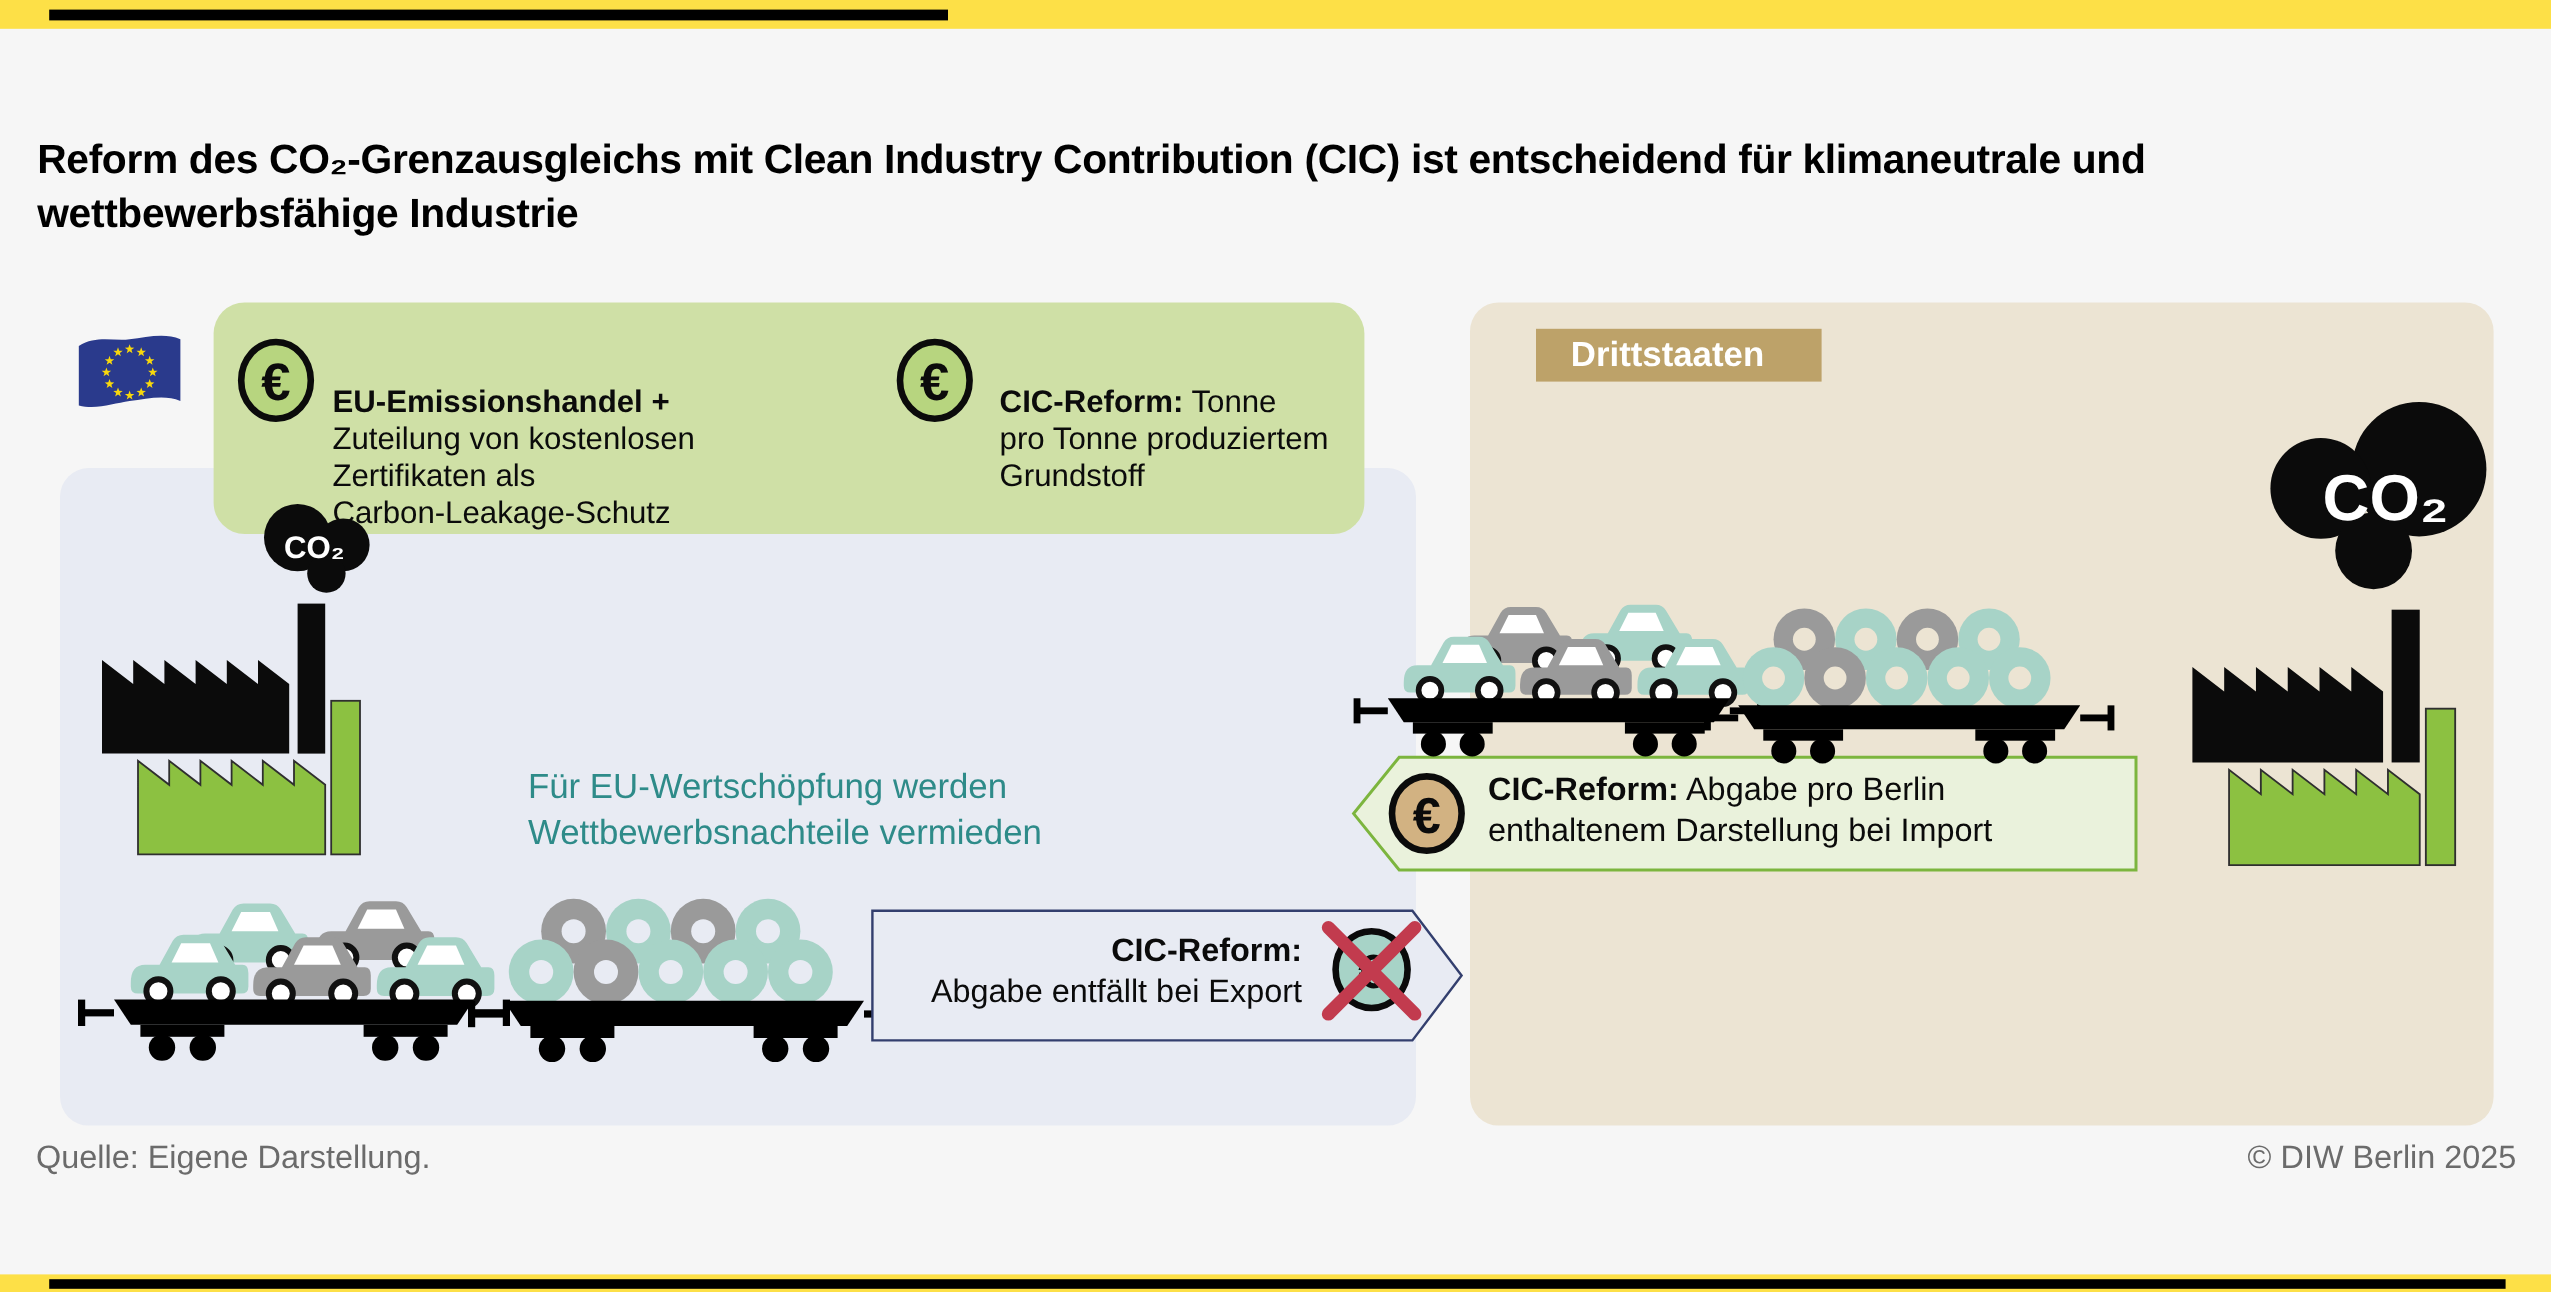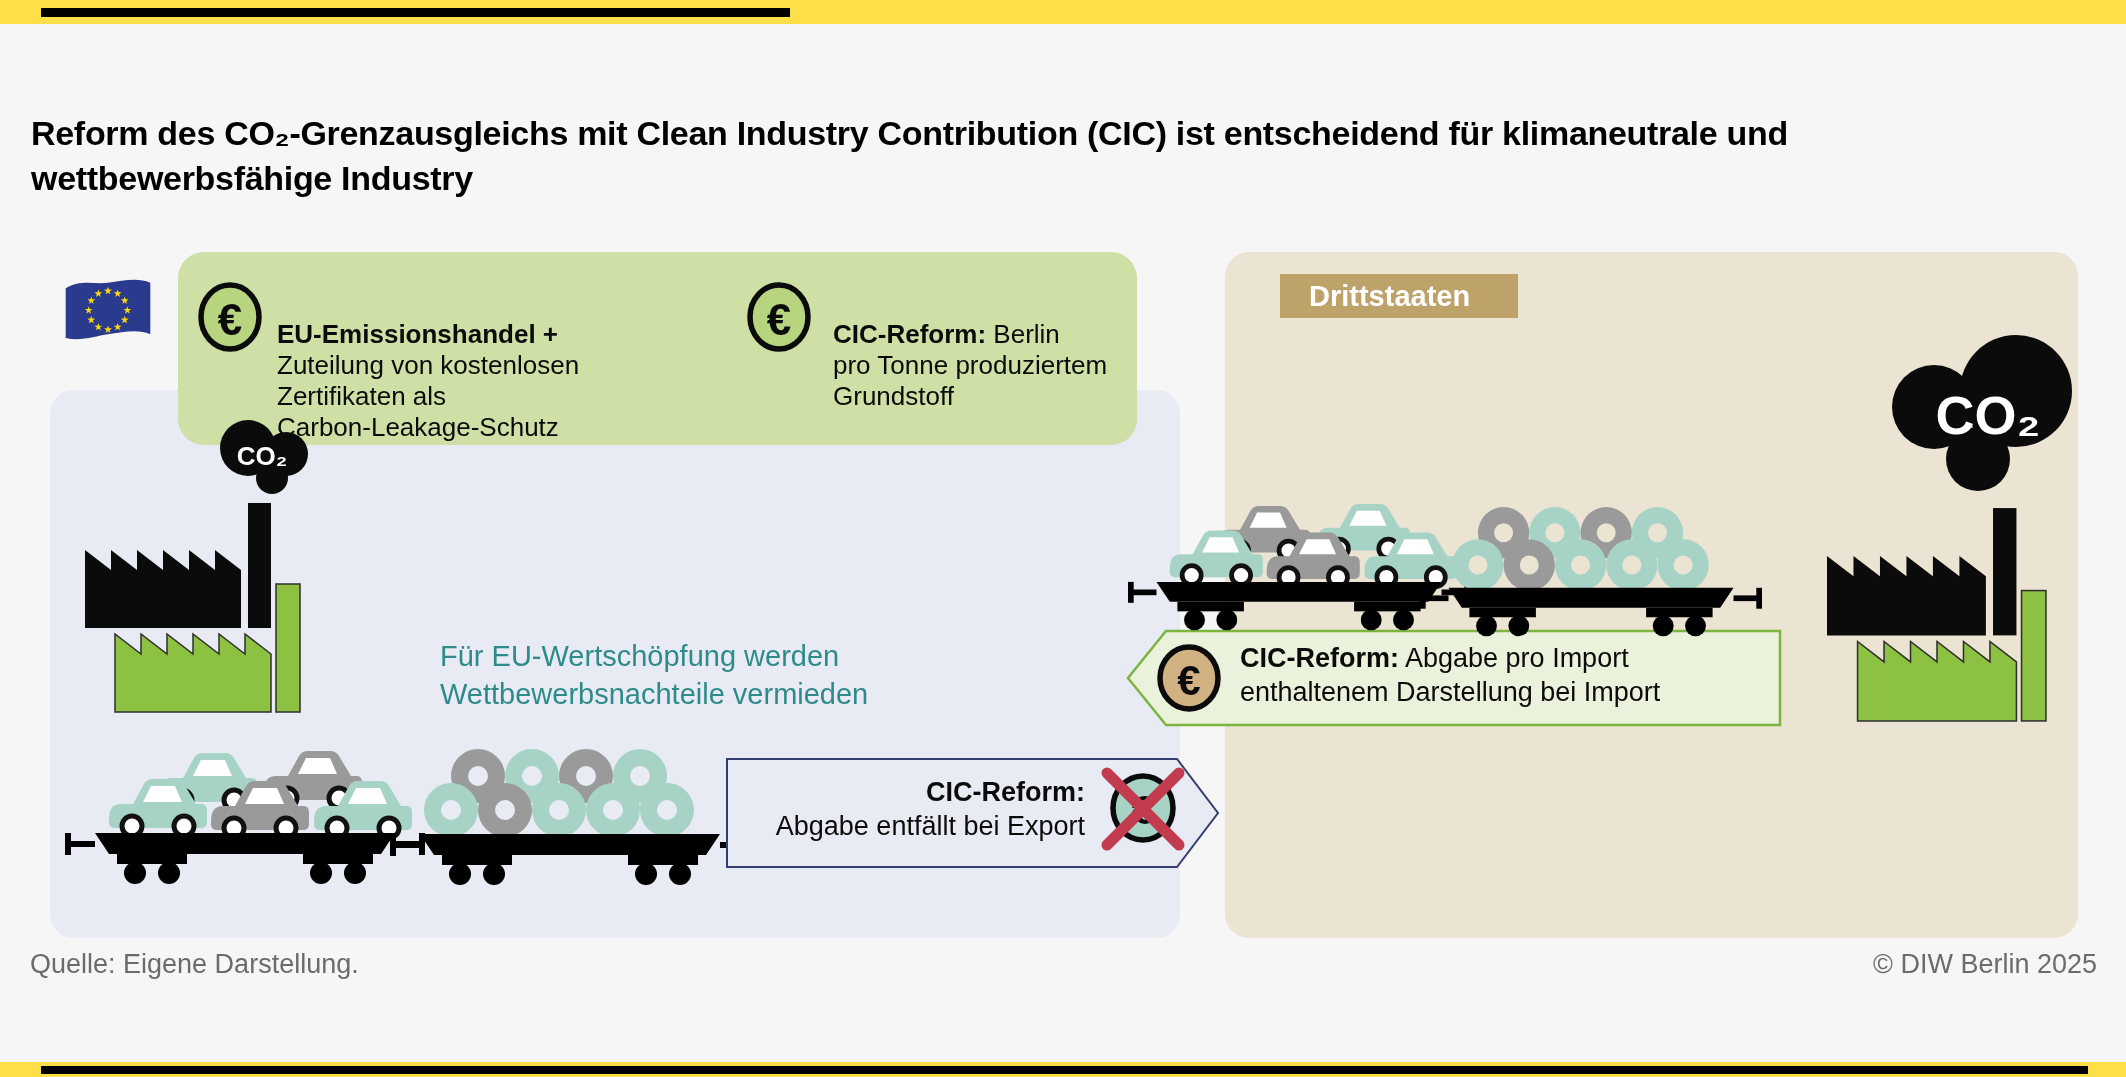--- a/index.html
+++ b/index.html
@@ -73,21 +73,21 @@
       <path id="star" fill="#f8d80c" d="M0,-4.5 L1.1,-1.5 L4.3,-1.4 L1.7,0.6 L2.6,3.6 L0,1.8 L-2.6,3.6 L-1.7,0.6 L-4.3,-1.4 L-1.1,-1.5 Z"></path>
     </defs>
   </svg>
 
   <div class="abs gray-panel"></div>
   <div class="abs rule" style="left:41px;top:8px;width:749px;height:9px;"></div>
   <div class="abs rule" style="left:41px;top:1066px;width:2047px;height:8px;"></div>
 
   <div class="abs title">
     <div>Reform des CO₂-Grenzausgleichs mit Clean Industry Contribution (CIC) ist entscheidend für klimaneutrale und</div>
-    <div>wettbewerbsfähige Industry</div>
+    <div>wettbewerbsfähige Industrie</div>
   </div>
 
   <div class="abs panel eu-panel"></div>
   <div class="abs panel third-panel"></div>
   <div class="abs green-box"></div>
 
   <svg class="abs" style="left:62px;top:268px;" width="92" height="92" viewBox="0 0 100 88">
     <path fill="#2a3a8c" d="M4,16 C20,6 36,12 50,10 C66,8 82,4 96,10 L96,66 C82,60 66,64 50,66 C36,68 20,74 4,70 Z"></path>
     <g transform="translate(50,40)">
       <use href="#star" transform="rotate(0) translate(0,-21) rotate(0)"></use>
@@ -114,21 +114,21 @@
     <div>Zuteilung von kostenlosen</div>
     <div>Zertifikaten als</div>
     <div>Carbon-Leakage-Schutz</div>
   </div>
 
   <svg class="abs" style="left:747px;top:282px;" width="64" height="70" viewBox="0 0 64 70">
     <ellipse cx="32" cy="35" rx="29" ry="32" fill="var(--coin_green)" stroke="#0b0b0b" stroke-width="5.5"></ellipse>
     <text x="32" y="37" font-size="44" font-weight="bold" text-anchor="middle" dominant-baseline="central" fill="#0b0b0b">€</text>
   </svg>
   <div class="abs policy-text cic-text">
-    <div><b>CIC-Reform:</b><span> Berlin</span></div>
+    <div><b>CIC-Reform:</b><span> Tonne</span></div>
     <div>pro Tonne produziertem</div>
     <div>Grundstoff</div>
   </div>
 
   <div class="abs dritt-label">Drittstaaten</div>
 
   <svg class="abs" style="left:212px;top:416px;" width="100" height="82" viewBox="0 0 100 82">
     <circle cx="36" cy="32" r="28" fill="#0b0b0b"></circle>
     <circle cx="74" cy="38" r="22" fill="#0b0b0b"></circle>
     <circle cx="60" cy="62" r="16" fill="#0b0b0b"></circle>
@@ -183,21 +183,21 @@
   </svg>
 
   <svg class="abs" style="left:1126px;top:629px;" width="656" height="98" viewBox="0 0 656 98">
     <polygon points="40,2 654,2 654,96 40,96 2,49" fill="#eaf2dc" stroke="var(--arrow_border_green)" stroke-width="2.5"></polygon>
   </svg>
   <svg class="abs" style="left:1157px;top:645px;" width="64" height="66" viewBox="0 0 64 66">
     <ellipse cx="32" cy="33" rx="29" ry="31" fill="var(--coin_tan)" stroke="#0b0b0b" stroke-width="5.5"></ellipse>
     <text x="32" y="35" font-size="42" font-weight="bold" text-anchor="middle" dominant-baseline="central" fill="#0b0b0b">€</text>
   </svg>
   <div class="abs arrow-text import-text">
-    <div><b>CIC-Reform:</b><span> Abgabe pro Import</span></div>
+    <div><b>CIC-Reform:</b><span> Abgabe pro Berlin</span></div>
     <div>enthaltenem Darstellung bei Import</div>
   </div>
 
   <svg class="abs" style="left:1128px;top:500px;--hole:#ece4d3" width="342" height="141" viewBox="0 0 360 148">
     <use href="#car" class="graycol" transform="translate(88,2)"></use>
     <use href="#car" class="teal" transform="translate(193,0)"></use>
     <use href="#car" class="teal" transform="translate(38,28)"></use>
     <use href="#car" class="graycol" transform="translate(140,30)"></use>
     <use href="#car" class="teal" transform="translate(243,30)"></use>
     <use href="#wagon" transform="translate(0,86)"></use>

